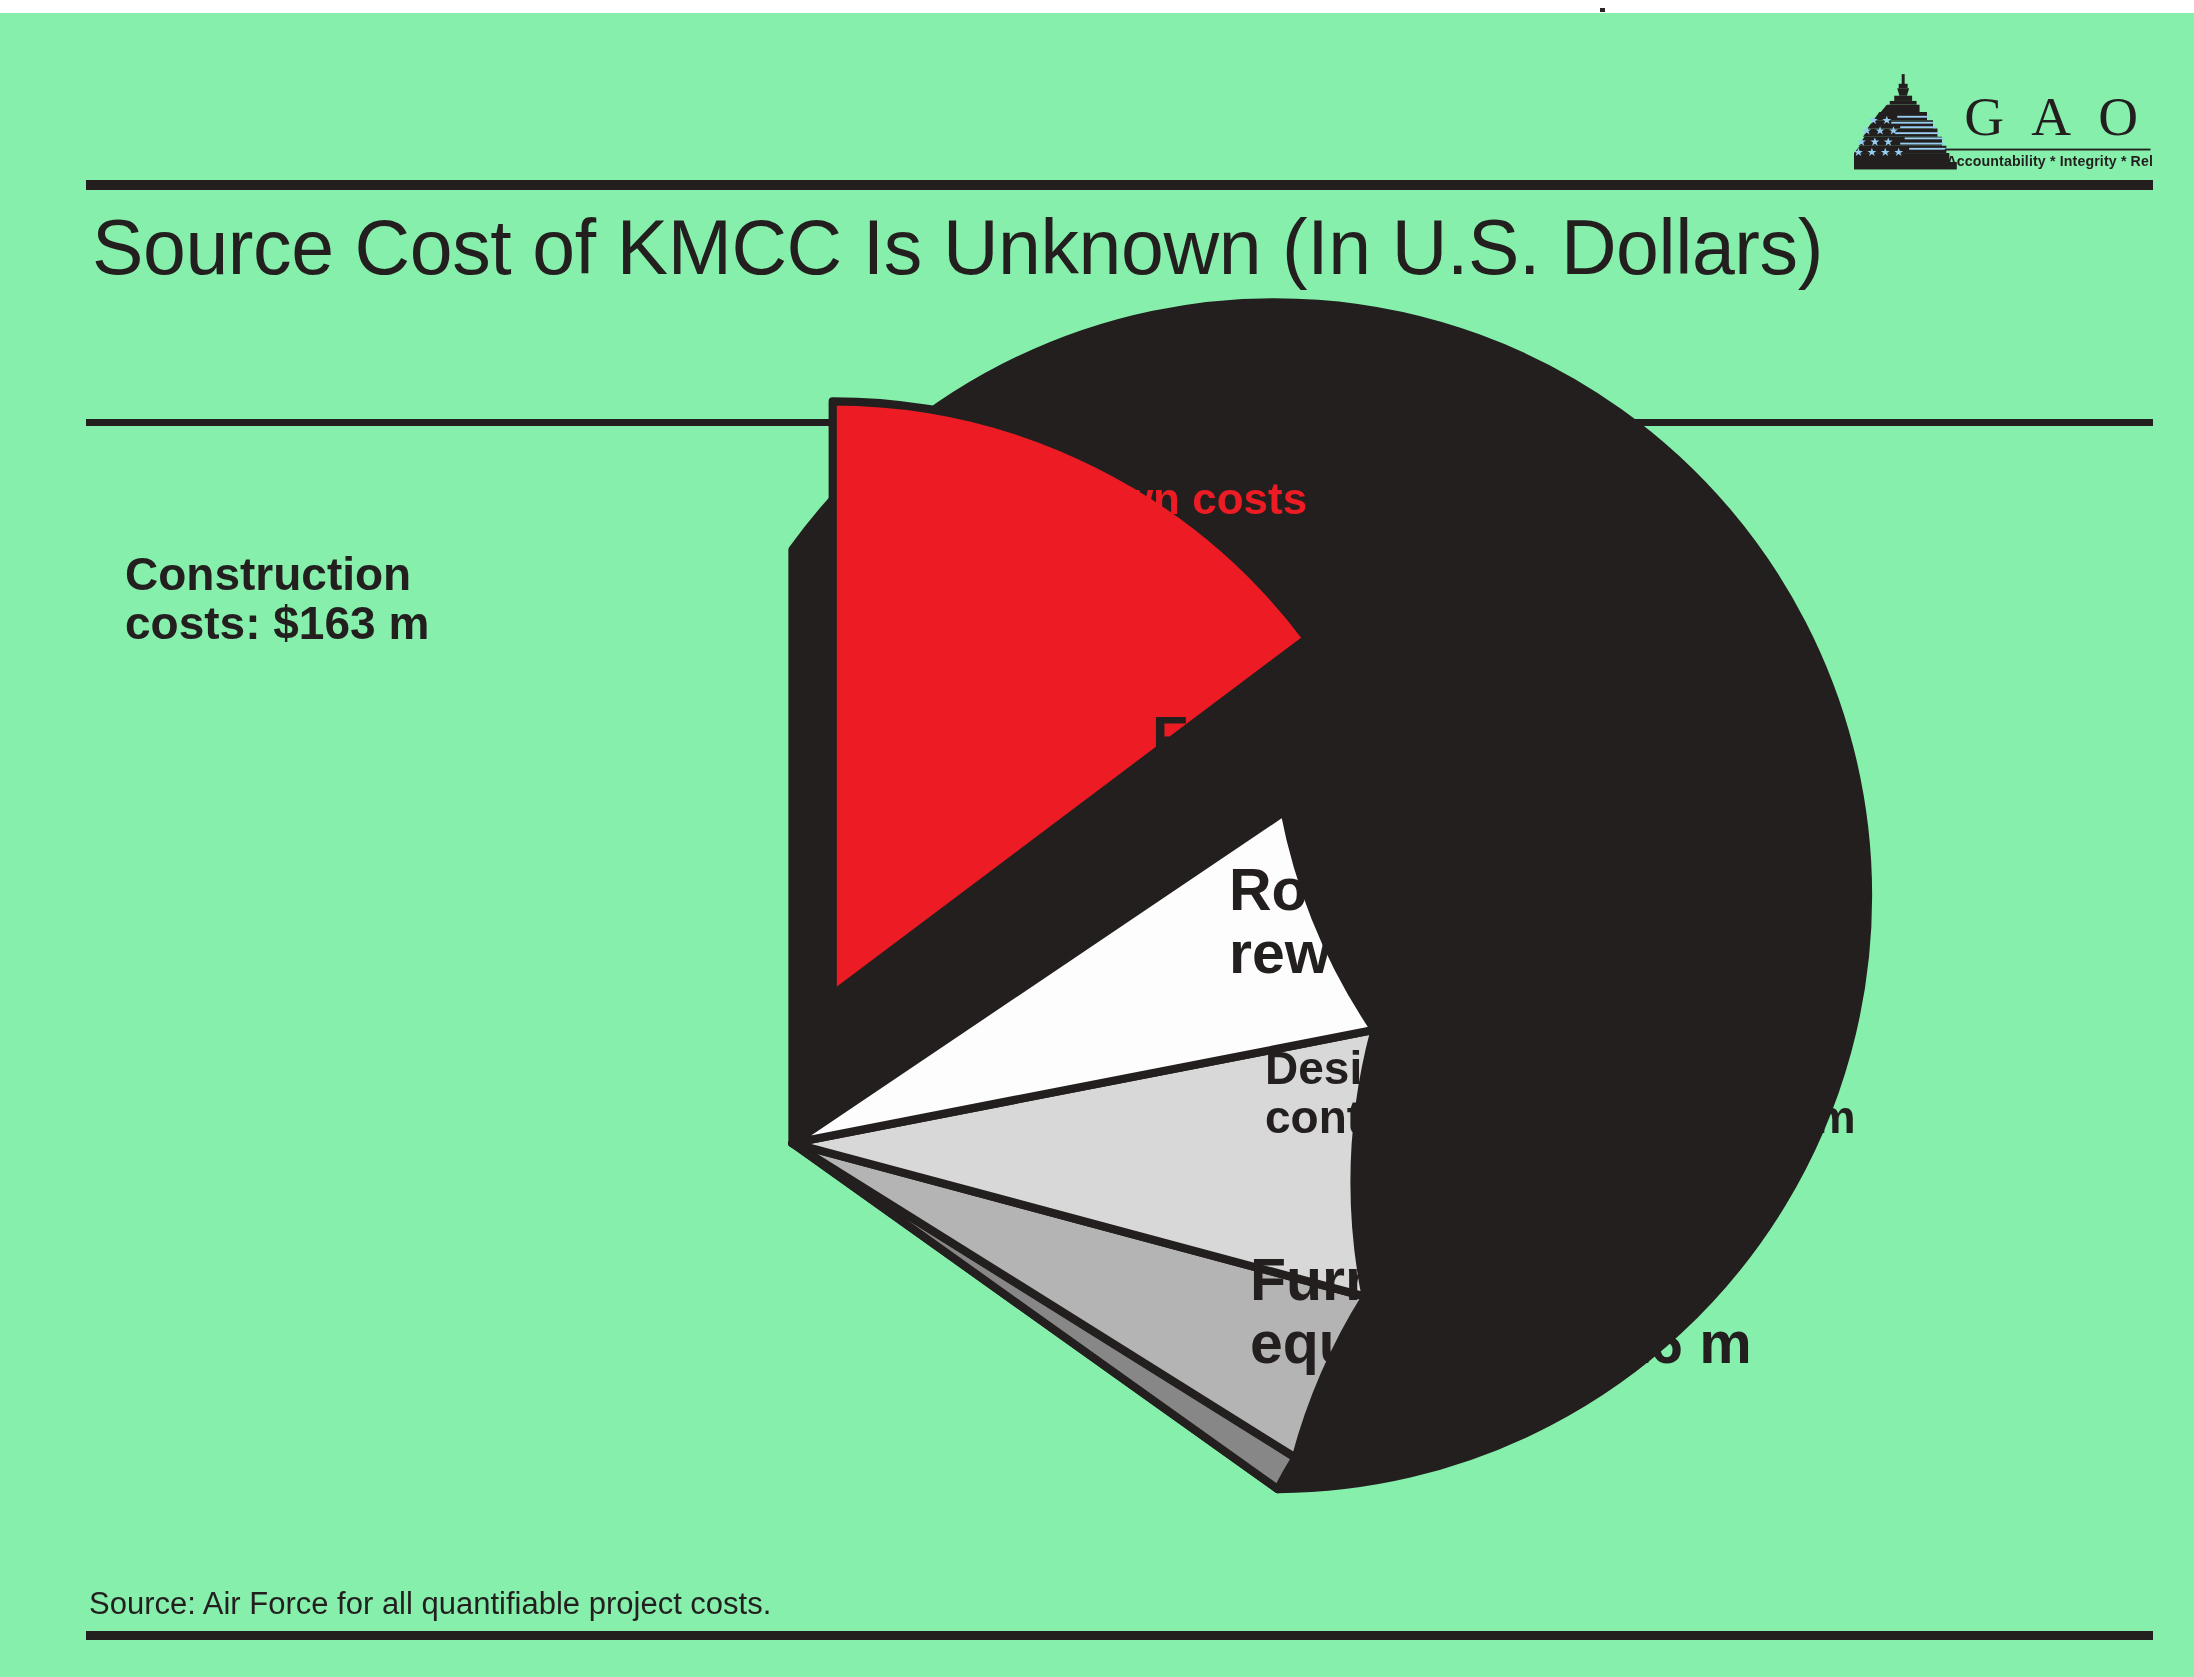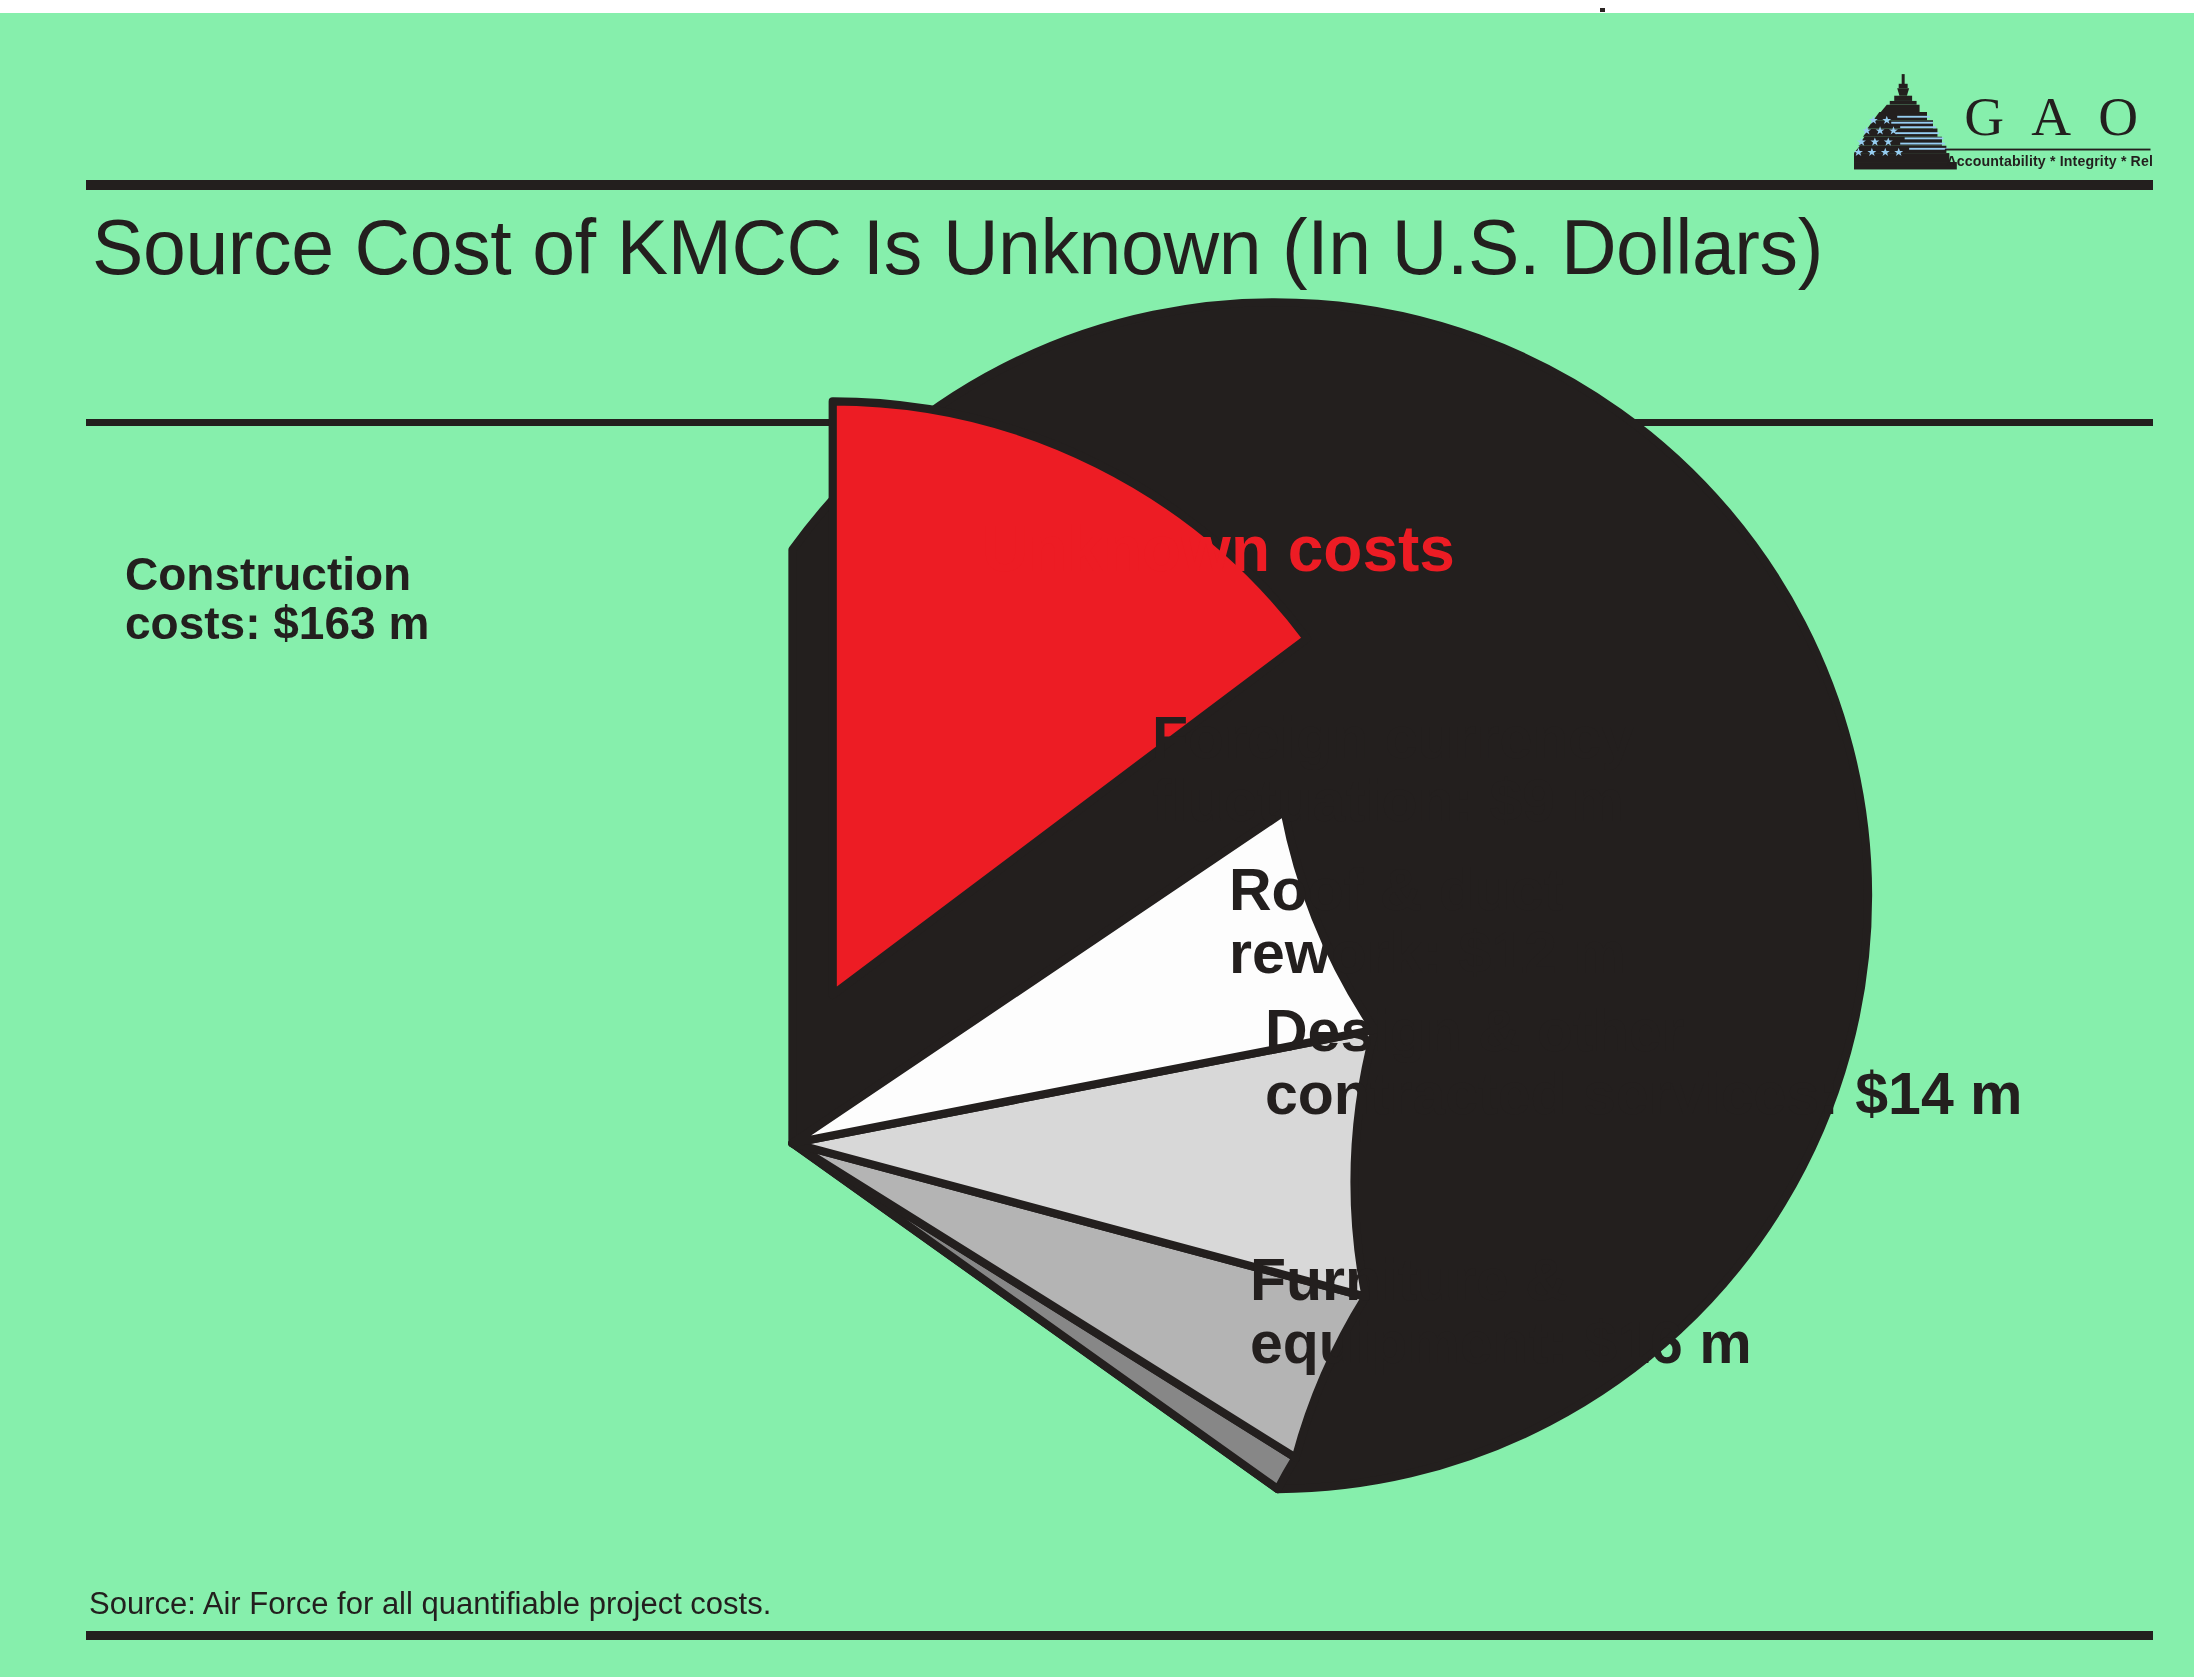--- a/index.html
+++ b/index.html
@@ -91,44 +91,43 @@
   .lbl {
     position: absolute;
     font-weight: bold;
     color: #231f1e;
     line-height: 1.06;
     white-space: pre-line;
   }
   .lbl-unknown {
     left: 982px;
     top: 476px;
-    font-size: 64px;
+    font-size: 44px;
     color: #ed1c24;
     white-space: nowrap;
-    margin-top: 40px;
   }
   .lbl-construction {
     left: 125px;
     top: 550px;
     font-size: 46px;
   }
   .lbl-foreign {
     left: 1152px;
     top: 707px;
     font-size: 59px;
   }
   .lbl-roof {
     left: 1229px;
     top: 859px;
     font-size: 59px;
   }
   .lbl-design {
     left: 1265px;
-    top: 1000px;
-    font-size: 59px;
+    top: 1044px;
+    font-size: 46px;
   }
   .lbl-furniture {
     left: 1250px;
     top: 1249px;
     font-size: 59px;
   }
 
   
   .source {
     position: absolute;

